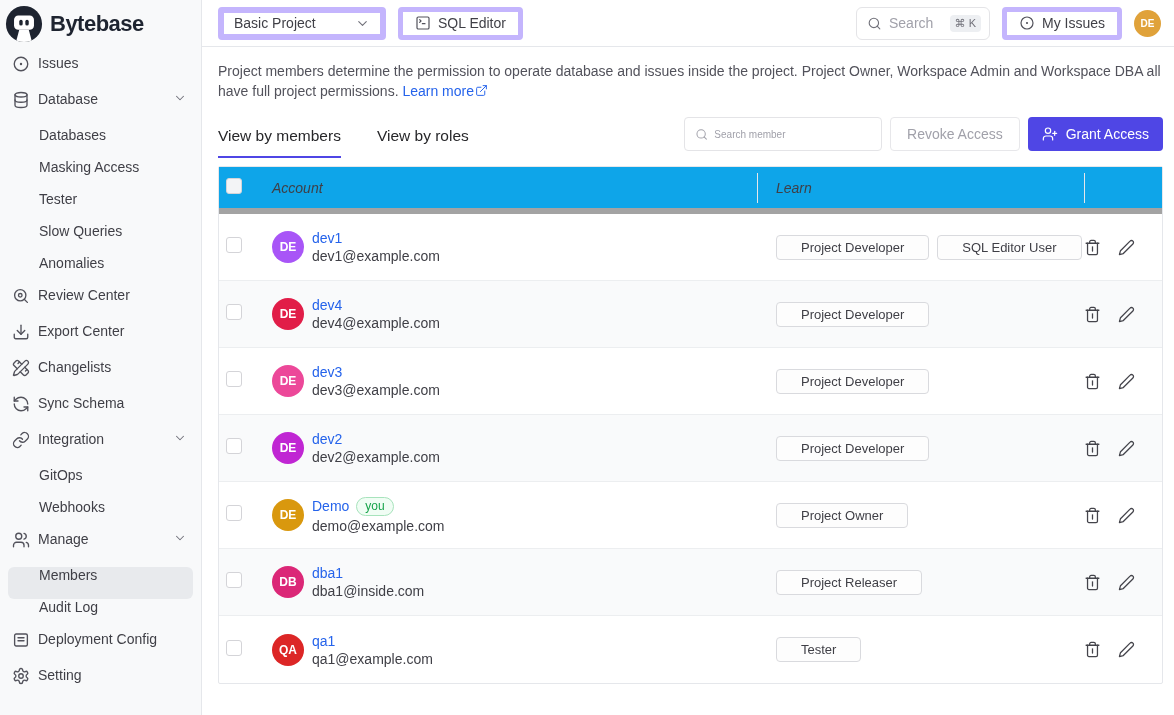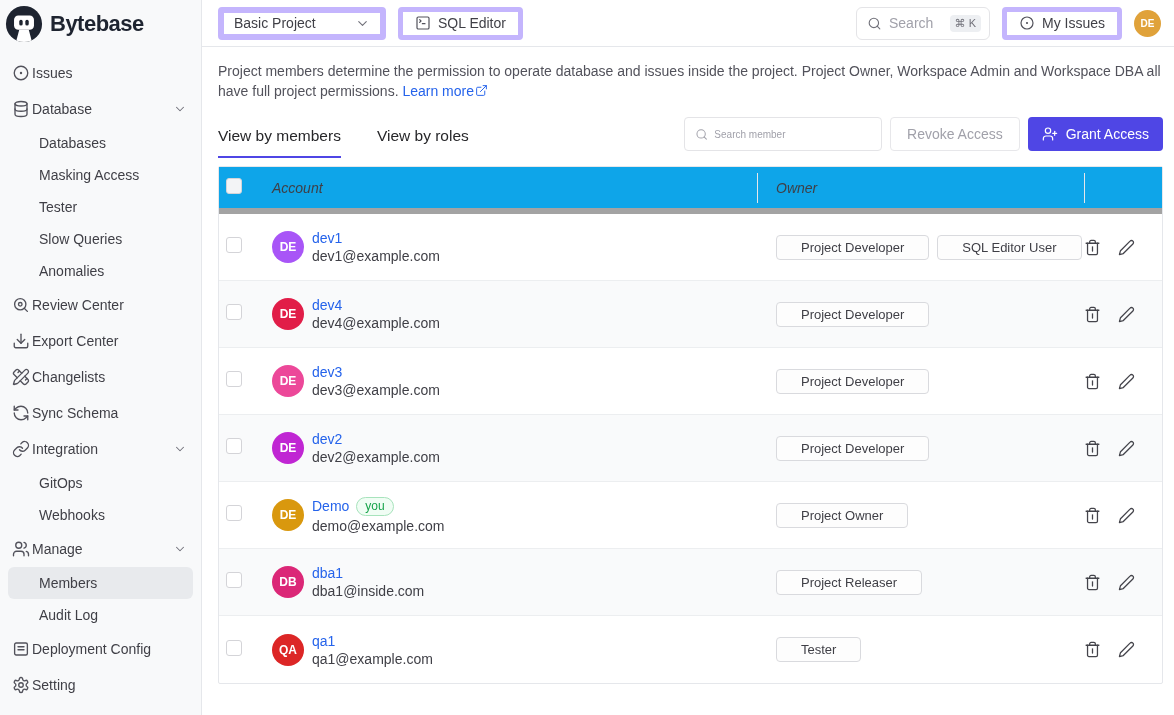--- a/index.html
+++ b/index.html
@@ -6,21 +6,21 @@
   html,body { width:1174px; height:715px; overflow:hidden; background:#fff;
     font-family:"Liberation Sans","DejaVu Sans",sans-serif; color:#3f3f46; }
   .app { display:flex; width:1174px; height:715px; }
 
   
   .sidebar { width:202px; min-width:202px; background:#f8f9fa; border-right:1px solid #e5e7eb; height:715px; }
   .logo-row { height:47px; display:flex; align-items:center; gap:7px; padding-left:5px; }
   .logo-mark { width:38px; height:38px; display:block; }
   .logo-text { font-size:22px; font-weight:800; color:#1e2430; letter-spacing:-0.5px; }
   .nav { padding:8px 8px 0 8px; }
-  .nav-item { display:flex; align-items:center; gap:2px; height:36px; padding:0 6px 0 4px;
+  .nav-item { display:flex; align-items:flex-start; gap:8px; height:36px; padding:0 6px 0 4px;
     border-radius:6px; font-size:14px; color:#3f3f46; cursor:pointer; }
   .nav-item .nicon { width:18px; height:18px; color:#52525b; display:flex; align-items:center; }
   .nav-item .chev { margin-left:auto; width:14px; height:14px; color:#71717a; }
   .nav-sub { height:32px; padding-left:31px; }
   .nav-item.active { background:#e8eaed; }
 
   
   .main { flex:1; display:flex; flex-direction:column; }
   .topbar { height:47px; border-bottom:1px solid #e5e7eb; display:flex; align-items:center;
     padding:0 13px 0 16px; gap:12px; background:#fff; }
@@ -338,21 +338,21 @@
       <div class="member-table">
         <div class="trow thead">
           <div class="cell-check">
             <span class="checkbox head"></span>
           </div>
           <div class="th">
             <span>Account</span>
           </div>
           <div class="th">
             <span class="divider"></span>
-            <span class="th-label">Owner</span>
+            <span class="th-label">Learn</span>
           </div>
           <div class="th">
             <span class="divider"></span>
           </div>
         </div>
         <div class="tbody" id="tbody">
             <div class="trow">
               <div class="cell-check"><span class="checkbox"></span></div>
               <div class="cell-account">
                 <div class="avatar row" style="background: rgb(168, 85, 247);">DE</div>

